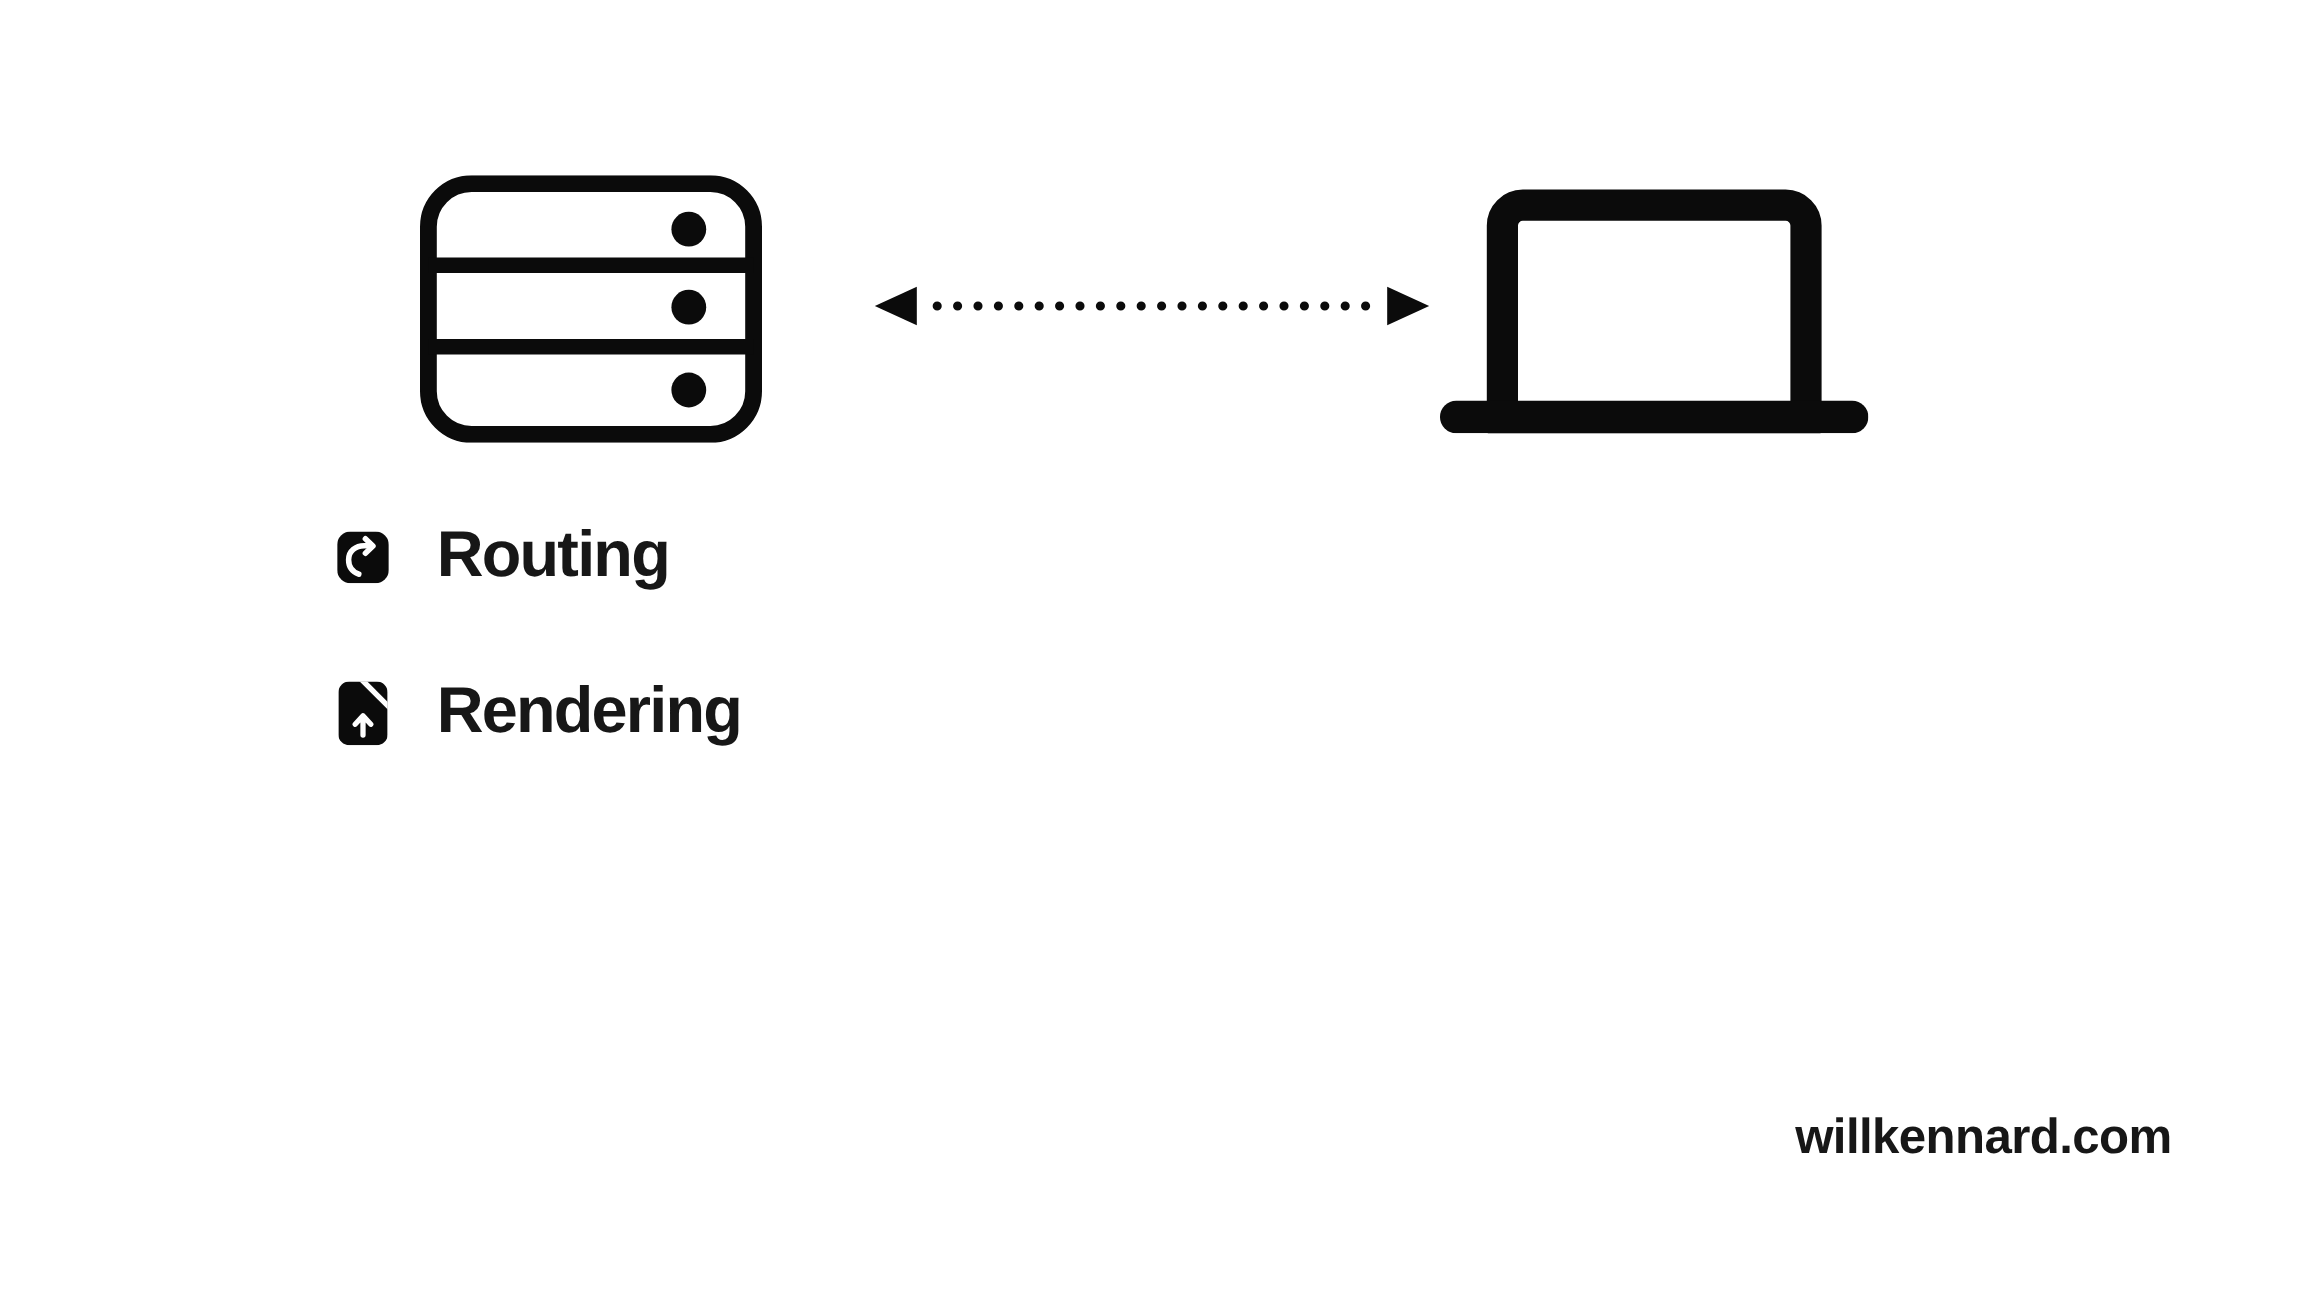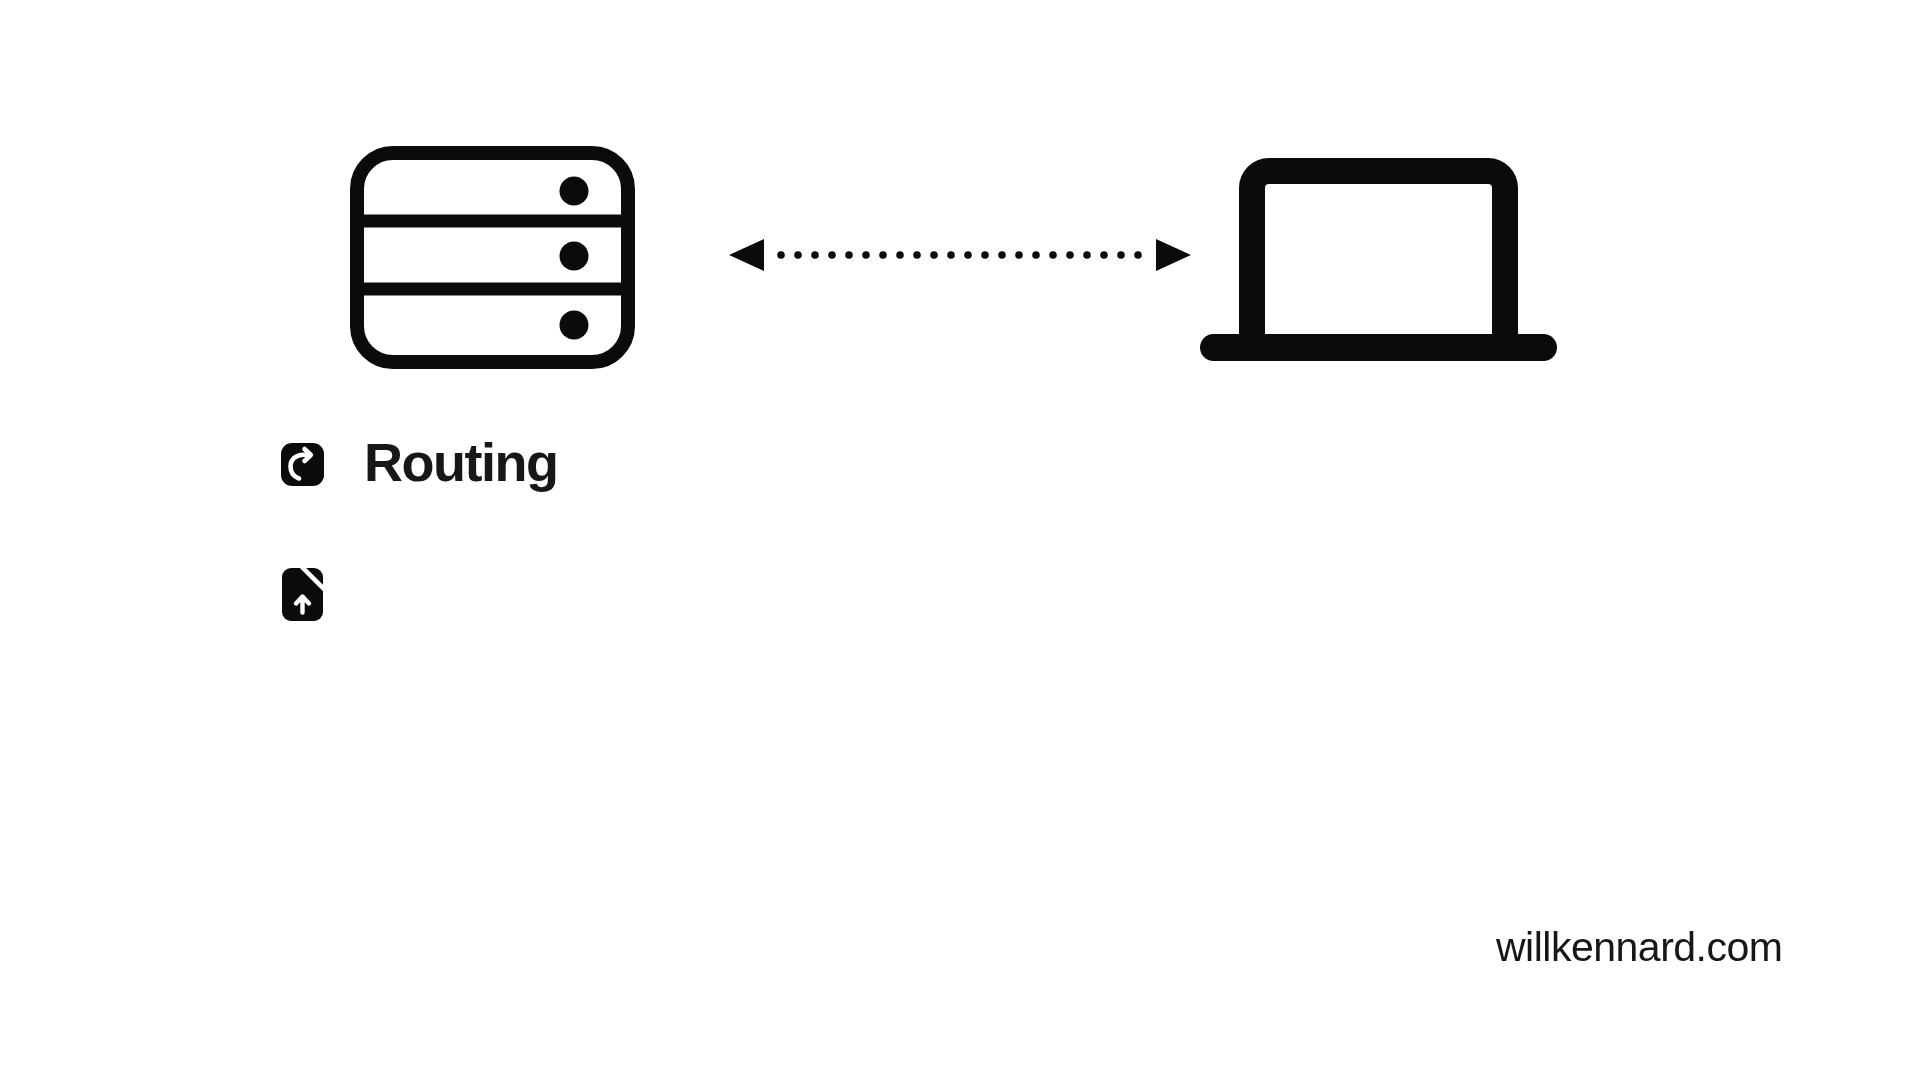--- a/index.html
+++ b/index.html
@@ -42,21 +42,21 @@
     line-height:1;
     color:var(--text);
     white-space:nowrap;
     padding-bottom:4px;
   }
   .client-list .feature-label{margin-left:36px;}
 
   .watermark{
     left:1496px;top:924px;
     font-size:41px;
-    font-weight:400;
+    font-weight:700;
     letter-spacing:-0.5px;
     color:var(--text);
     white-space:nowrap;
   }
 </style>
 </head>
 <body>
 
 <div class="canvas">
 
@@ -95,20 +95,21 @@
 
 
     <div class="feature-row">
       <span class="icon-box">
         <svg width="41" height="53" viewBox="0 0 41 53" fill="none">
           <rect width="41" height="53" rx="9" fill="currentColor"></rect>
           <path d="M17 -4 L46 25" stroke="#fff" stroke-width="4.5"></path>
           <path d="M20.5 44.5 V29 M14 35.5 L20.5 28.5 L27 35.5" stroke="#fff" stroke-width="4.4" stroke-linecap="round" stroke-linejoin="round"></path>
         </svg>
       </span>
+      <span class="feature-label">Rendering</span>
     </div>
 
   </div>
 
 
   <div class="abs watermark">willkennard.com</div>
 
 </div>
 
 </body></html>

